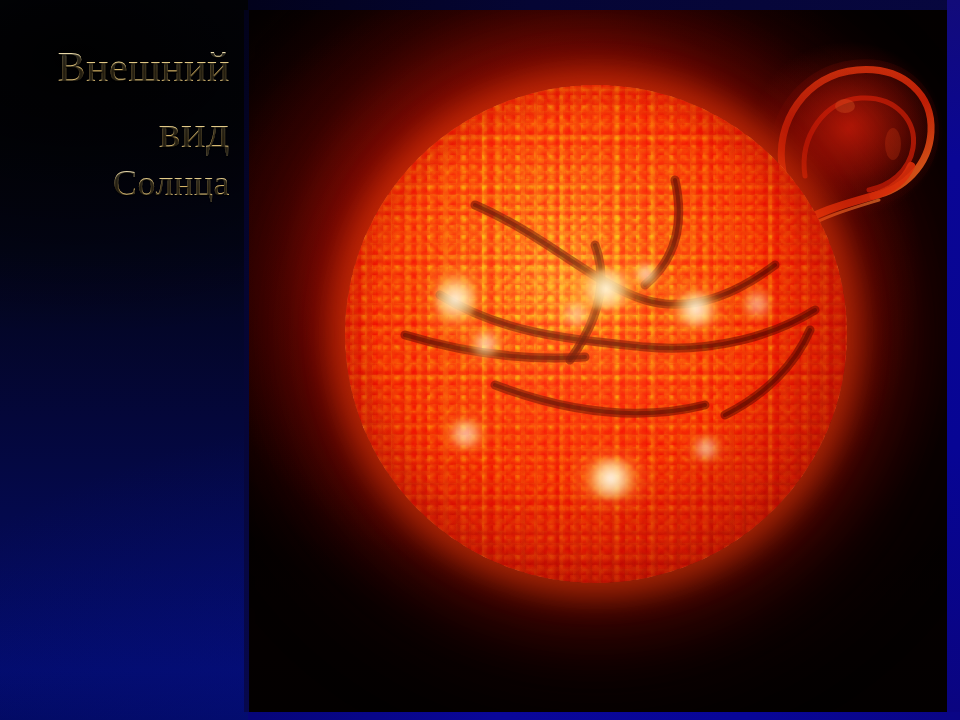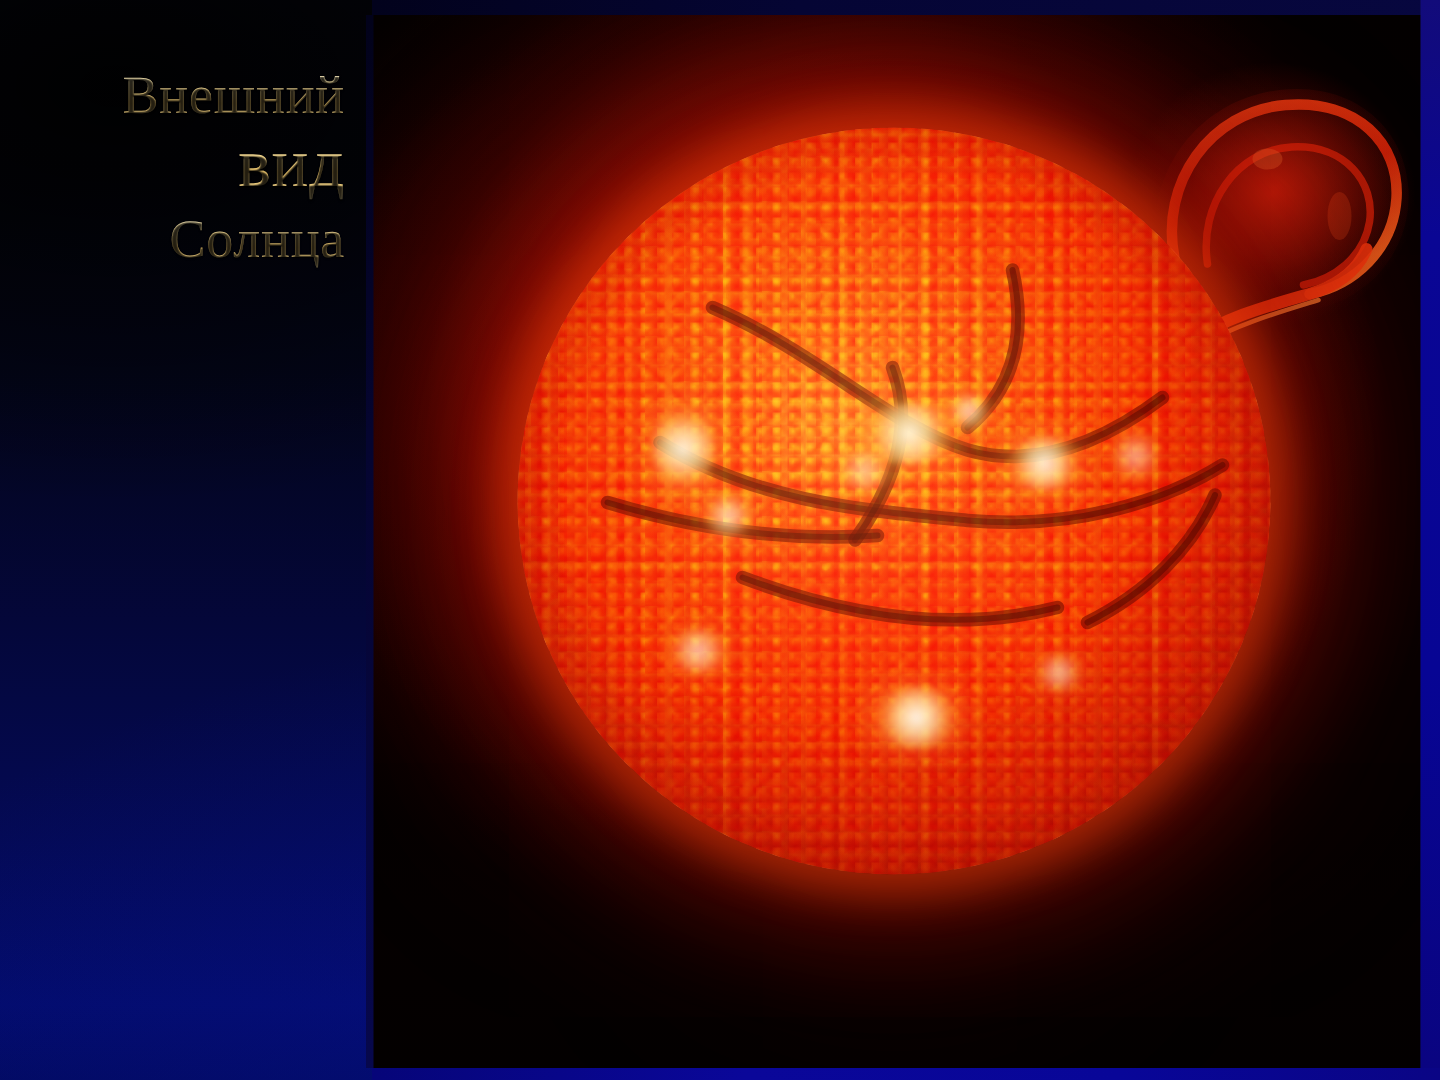--- a/index.html
+++ b/index.html
@@ -54,22 +54,22 @@
     letter-spacing: 0.5px;
     font-weight: 400;
     color: #f7e2a4;
     background: linear-gradient(to bottom, #fffbe8 0%, #ffe9a8 28%, #e8c169 62%, #f3dd9f 100%);
     -webkit-background-clip: text;
     background-clip: text;
     -webkit-text-fill-color: transparent;
     text-shadow: 0 1px 1px rgba(0,0,0,0.85);
     padding-right: 6px;
   }
-  #title-line-1 { font-size: 36px; }
-  #title-line-2 { font-size: 46px; margin-top: 0; }
+  #title-line-1 { font-size: 42px; }
+  #title-line-2 { font-size: 46px; margin-top: 17px; }
   #title-line-3 { font-size: 36px; margin-top: 6px; }
 
   
   #photo-panel {
     position: absolute;
     left: 248px;
     top: 10px;
     width: 699px;
     height: 702px;
     overflow: hidden;

